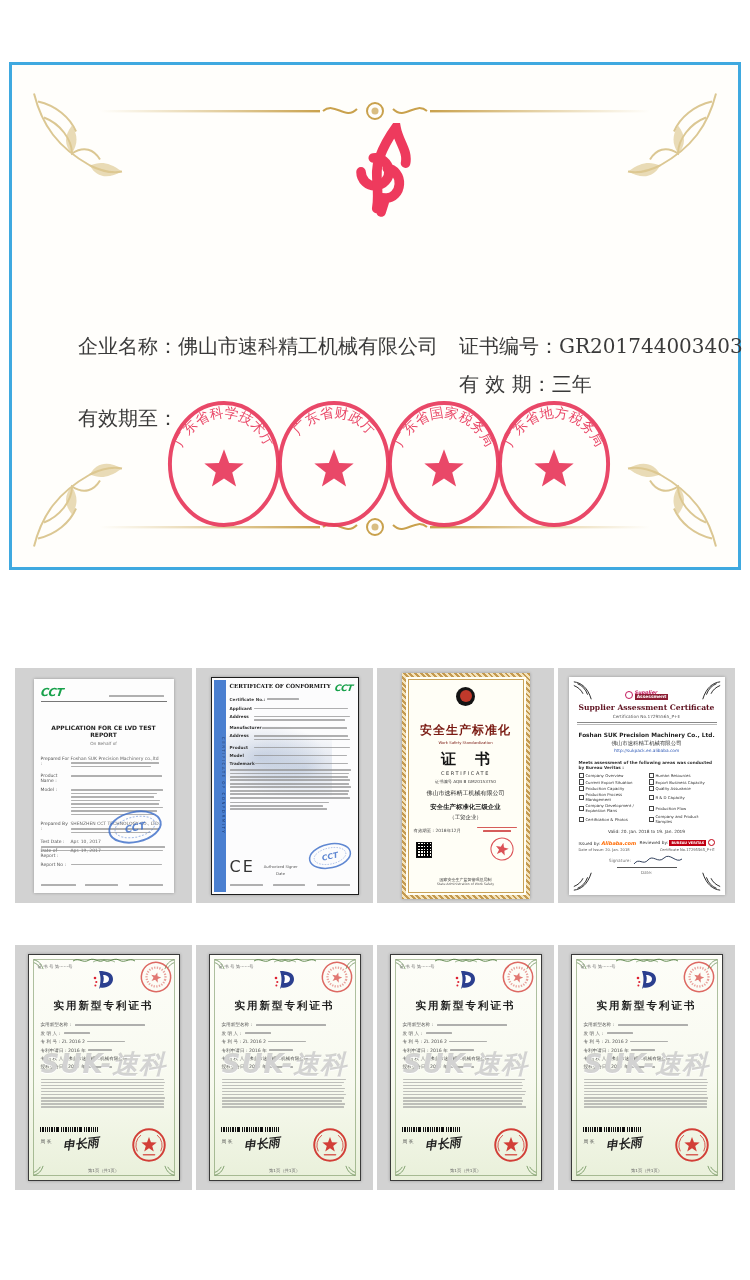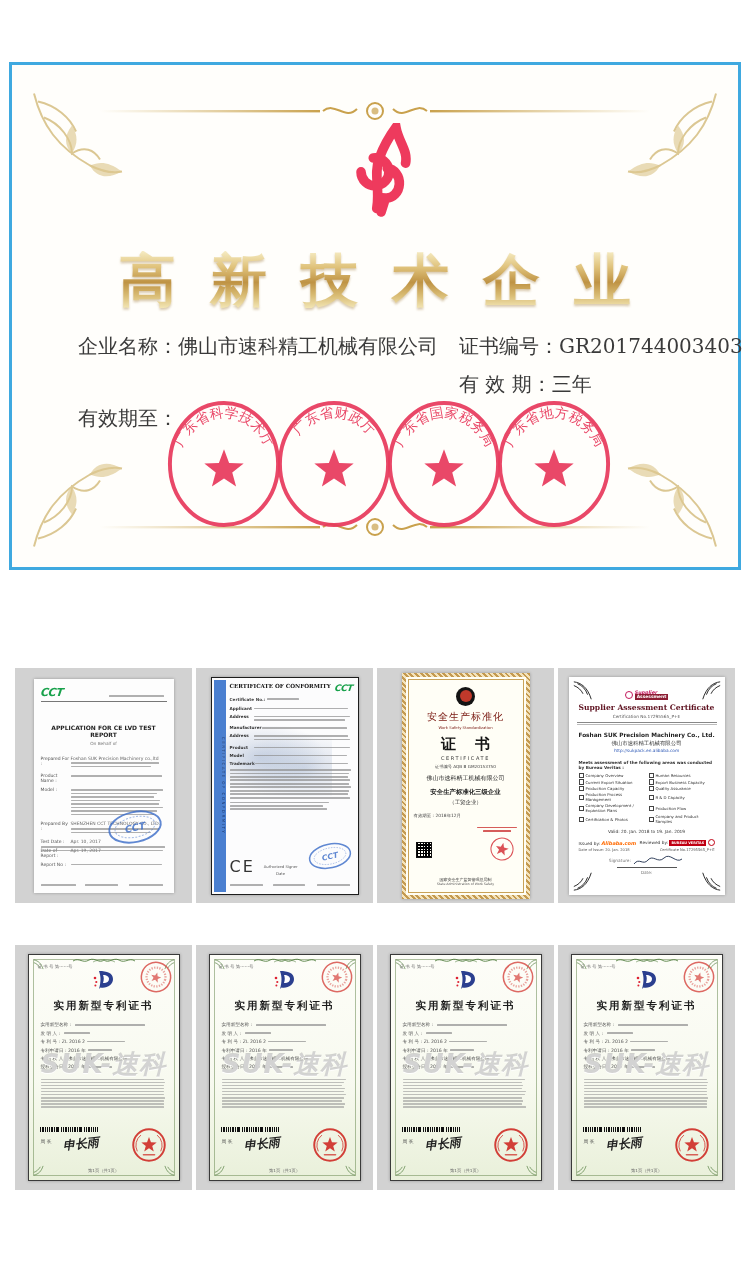--- a/index.html
+++ b/index.html
@@ -71,21 +71,21 @@
 
   
   .p-safety{width:128px;height:226px;background:#fffef6;box-sizing:border-box;
      border:4px solid transparent;
      border-image:repeating-linear-gradient(45deg,#c49a50 0 2px,#f4e3bb 2px 4px) 4;
      text-align:center;position:relative;}
   .saf-inner{position:absolute;inset:2px;border:.8px solid #c8a258;padding:5px 5px;box-sizing:border-box;}
   .saf-emblem{width:19px;height:19px;margin:2px auto 0;border-radius:50%;background:#141414;
      display:flex;align-items:center;justify-content:center;}
   .saf-emblem i{width:12px;height:12px;border-radius:50%;background:#c0392b;display:block;}
-  .saf-cn{margin-top:4px;font-size:10px;font-weight:normal;color:#7a1a12;letter-spacing:1px;}
+  .saf-cn{margin-top:16px;font-size:12px;font-weight:bold;color:#7a1a12;letter-spacing:1px;}
   .saf-en{font-size:3.8px;color:#7a1a12;margin-top:1px;}
   .saf-zheng{margin-top:5px;font-family:"DejaVu Serif",serif;font-weight:bold;font-size:15px;letter-spacing:7px;text-indent:7px;color:#141414;}
   .saf-cert{font-size:5px;letter-spacing:1.6px;color:#333;margin-top:1px;}
   .saf-no{font-size:4.2px;color:#444;margin-top:3px;}
   .saf-co{font-size:6px;color:#222;margin-top:5px;}
   .saf-grade{font-size:6.4px;font-weight:bold;color:#222;margin-top:5px;}
   .saf-note{font-size:5.4px;color:#333;margin-top:2px;}
   .saf-valid{font-size:4.4px;color:#444;text-align:left;margin-top:7px;}
   .qr{position:absolute;left:7px;bottom:34px;width:14px;height:14px;border:1px solid #111;
       background:repeating-linear-gradient(90deg,#000 0 1.4px,transparent 1.4px 2.8px),
@@ -237,21 +237,20 @@
     </svg>
 
     <svg class="torch" viewBox="0 0 100 110">
       <g fill="none" stroke="#ee3a5d" stroke-width="11" stroke-linecap="round">
         <path d="M34,56 A16,16 0 1 0 48,40"></path>
         <path d="M52,98 C56,76 48,58 55,40 C60,26 66,16 74,5 C77,22 88,32 85,46"></path>
         <path d="M64,52 A14,16 0 1 1 62,86 L57,102"></path>
       </g>
     </svg>
 
-    <h1 class="gold-title">高新技术企业</h1>
 
     <div class="inforow" style="left:66px;top:268px;">
       <span>企业名称：</span><span>佛山市速科精工机械有限公司</span>
     </div>
     <div class="inforow" style="left:447px;top:268px;">
       <span>证书编号：</span><span>GR201744003403</span>
     </div>
     <div class="inforow" style="left:447px;top:306px;">
       <span>有 效 期：</span><span>三年</span>
     </div>

